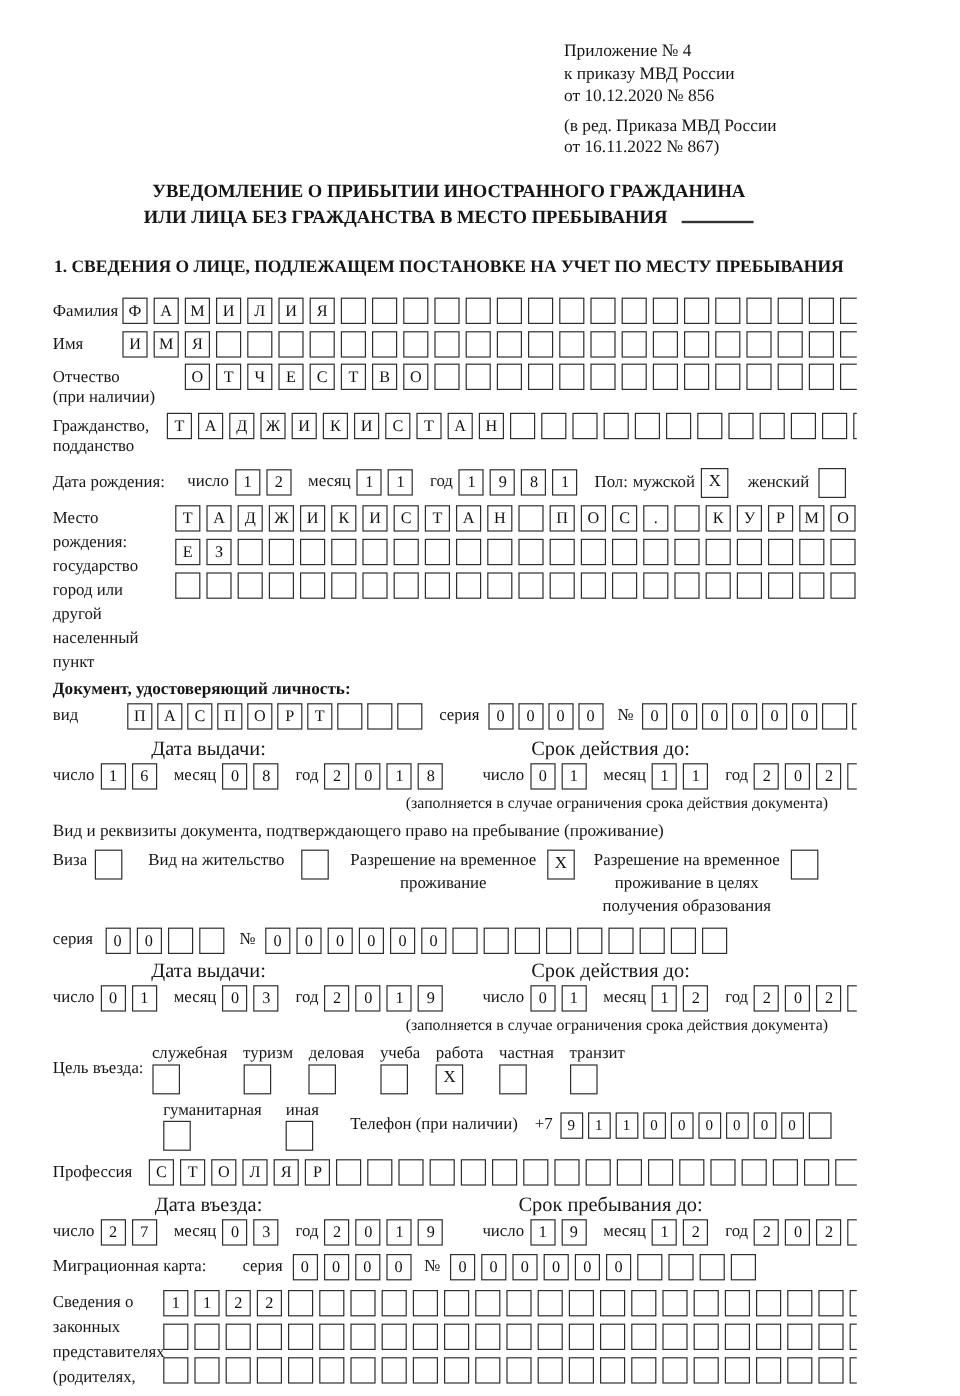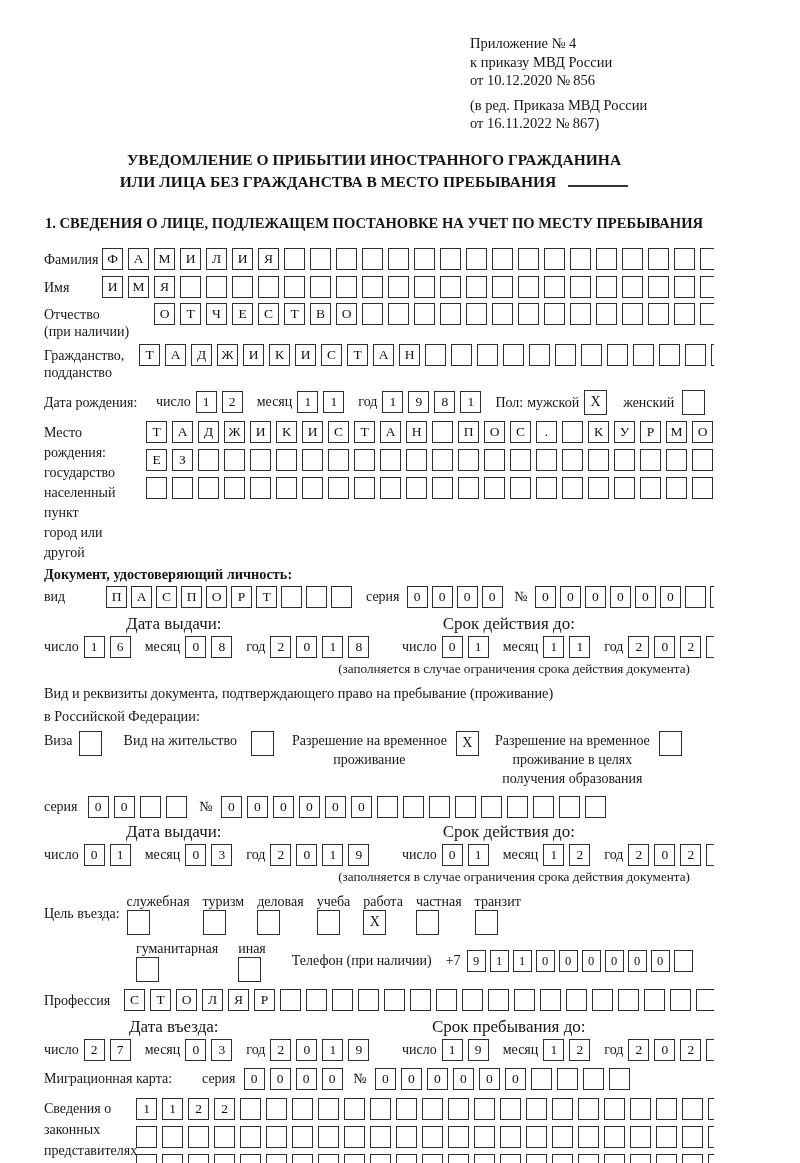--- a/index.html
+++ b/index.html
@@ -244,22 +244,22 @@
     <span class="lbl" style="padding-top:0; margin-left:16px; margin-right:8px;">женский</span>
     <div class="cells lg">
         <span class="cell"></span>
       </div>
   </div>
 
   <div class="row" style="margin-top:6px;">
     <span class="lbl" style="width:102px; line-height:20px; padding-top:2px;">
       <span style="display:block;">Место рождения:</span>
       <span style="display:block;">государство</span>
+      <span style="display:block;">город или другой</span>
       <span style="display:block;">населенный пункт</span>
-      <span style="display:block;">город или другой</span>
     </span>
     <div>
       <div class="cells">
           <span class="cell">Т</span>
           <span class="cell">А</span>
           <span class="cell">Д</span>
           <span class="cell">Ж</span>
           <span class="cell">И</span>
           <span class="cell">К</span>
           <span class="cell">И</span>
@@ -426,21 +426,20 @@
             <span class="cell">0</span>
             <span class="cell">2</span>
             <span class="cell">5</span>
           </div>
       </div>
     </div>
   </div>
   <div class="dnote">(заполняется в случае ограничения срока действия документа)</div>
 
   <div class="plain">Вид и реквизиты документа, подтверждающего право на пребывание (проживание)</div>
-  <div class="plain" style="margin-top:6px;">в Российской Федерации:</div>
 
   <div class="resrow">
     <div class="opt">
       <span class="ls">Виза</span>
       <div class="cells lg" style="margin-left:6px;">
           <span class="cell"></span>
         </div>
     </div>
     <div class="opt" style="margin-left:22px;">
       <span class="ls">Вид на жительство</span>

